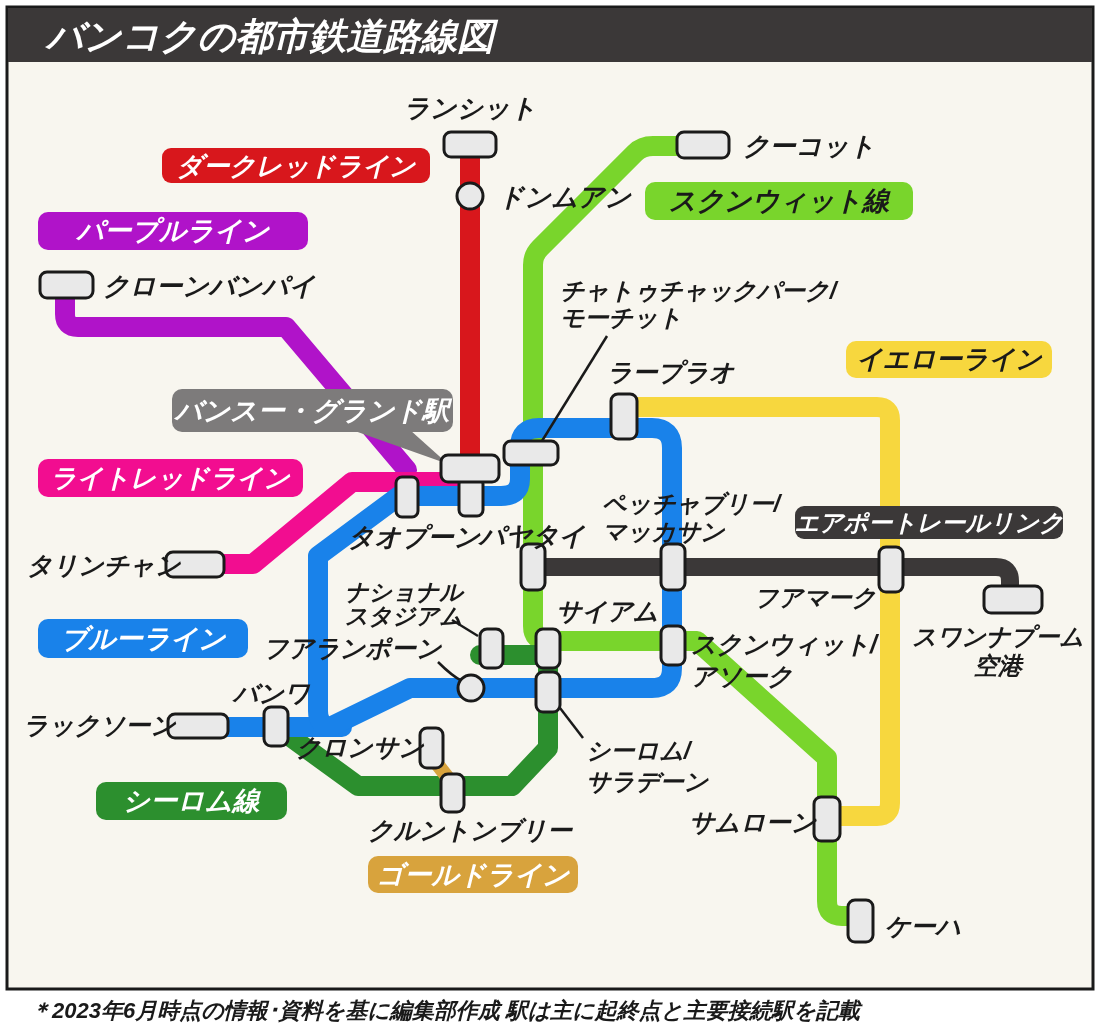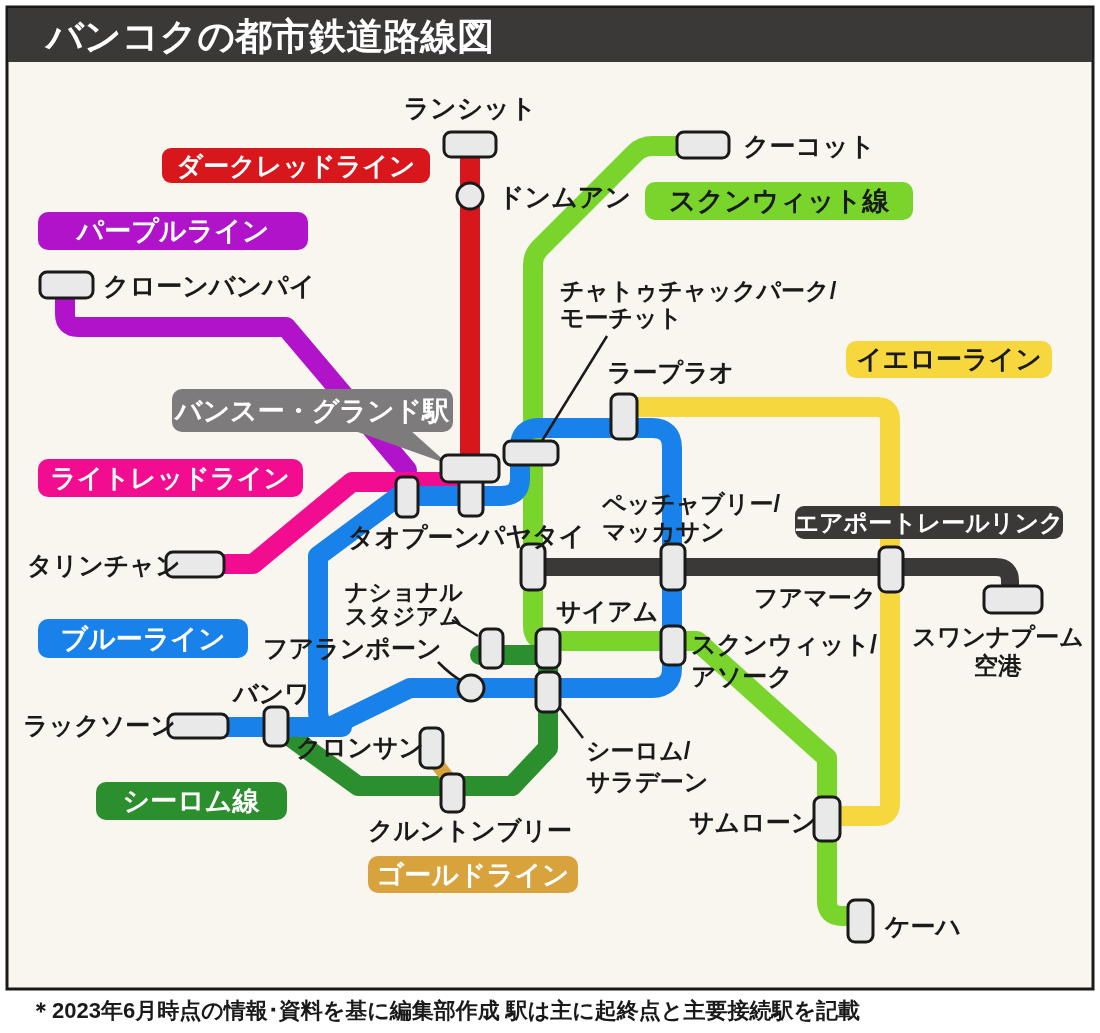--- a/index.html
+++ b/index.html
@@ -1,16 +1,16 @@
 <!DOCTYPE html>
 <html><head>
 <meta charset="utf-8">
 <style>
   html,body{margin:0;padding:0;background:#ffffff;}
-  .wrap{width:976px;height:1033px;position:relative;font-family:"Liberation Sans","DejaVu Sans",sans-serif;}
+  .wrap{width:976px;height:1033px;position:relative;font-family:"Liberation Sans","DejaVu Sans",sans-serif;font-style:italic;}
   svg{display:block;}
   text{font-family:"Liberation Sans","DejaVu Sans",sans-serif;font-weight:bold;fill:#1a1a1a;}
   .badge-text{fill:#ffffff;}
   .badge-text-dark{fill:#1a1a1a;}
   .title-text{fill:#ffffff;font-size:37px;}
   .footer-text{font-size:22px;font-weight:bold;}
   .rail{fill:none;stroke-linecap:round;stroke-linejoin:round;}
   .station{fill:#e9e9e9;stroke:#1a1a1a;stroke-width:3;}
   .pointer{stroke:#1a1a1a;stroke-width:2.5;fill:none;}
 </style>

